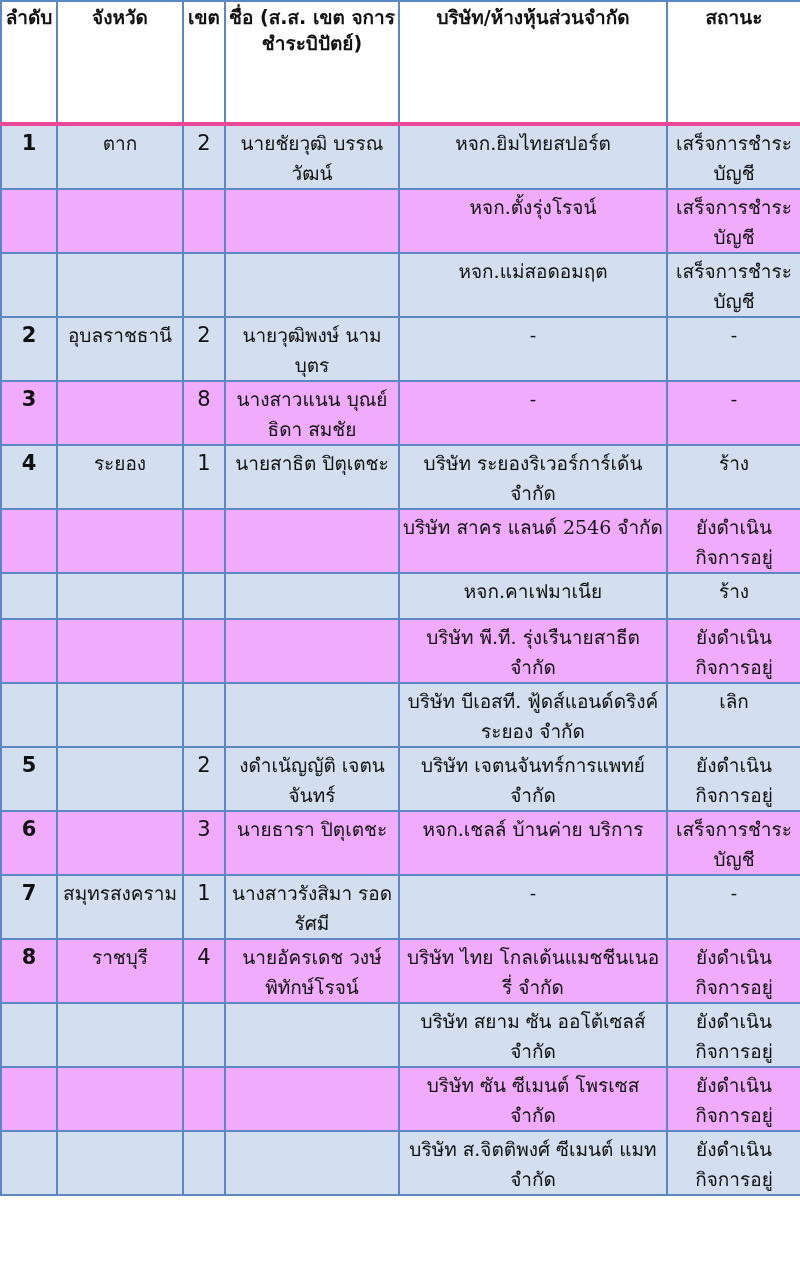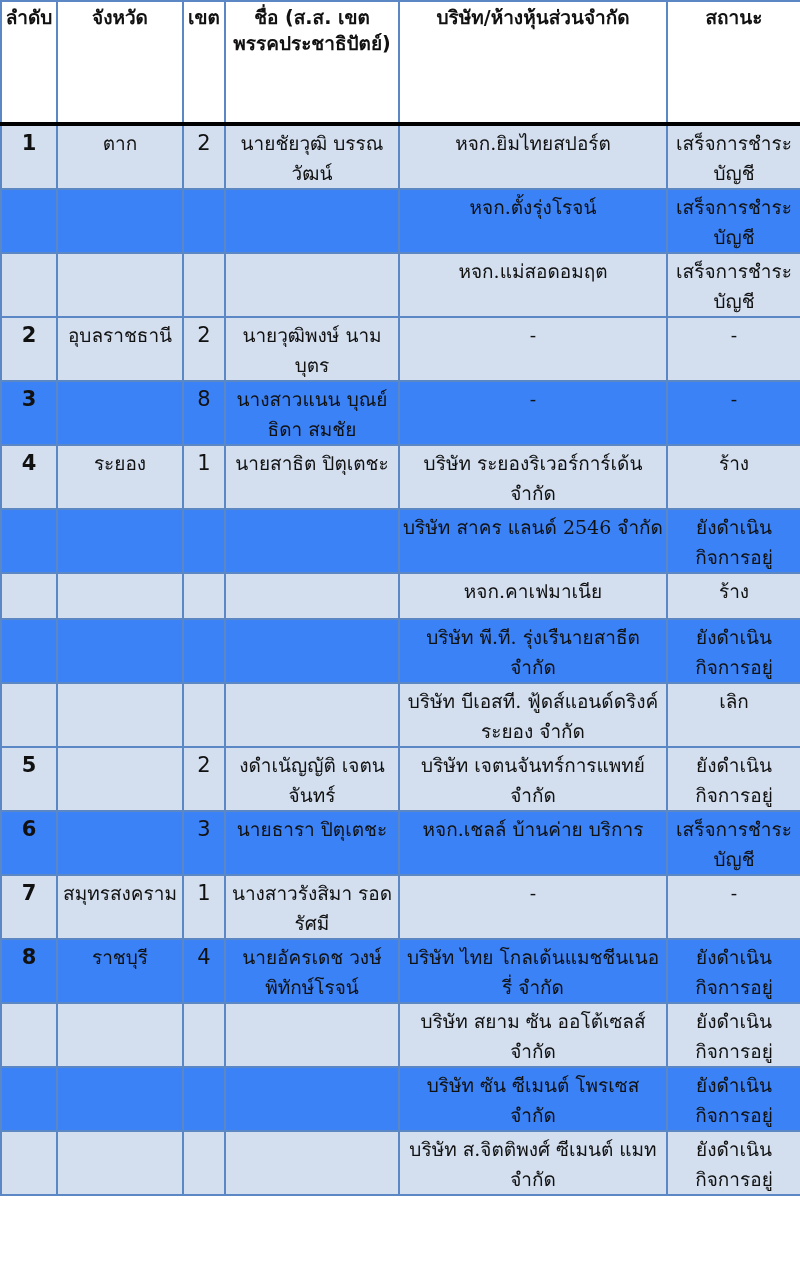--- a/index.html
+++ b/index.html
@@ -24,30 +24,30 @@
     padding: 2px 3px 0 3px;
     overflow: hidden;
   }
   table.mp thead th {
     font-family: "DejaVu Sans", "Liberation Sans", sans-serif;
     font-weight: bold;
     font-size: 19px;
     line-height: 26px;
     height: 118px;
     background: #ffffff;
-    border-bottom: 4px solid #000000;
+    border-bottom: 4px solid #ec4899;
   }
   table.mp tbody td {
     font-size: 19px;
     line-height: 30px;
     height: 56px;
   }
   table.mp tbody tr.short td { height: 42px; }
   table.mp tbody tr.shaded td { background: #d3dfef; }
-  table.mp tbody tr.plain td { background: #3b82f6; }
+  table.mp tbody tr.plain td { background: #f0abfc; }
   td.num {
     font-family: "DejaVu Sans", "Liberation Sans", sans-serif;
     font-weight: bold;
     font-size: 21px !important;
     line-height: 30px;
   }
   td.zone {
     font-family: "DejaVu Sans", "Liberation Sans", sans-serif;
     font-size: 21px !important;
   }
@@ -62,21 +62,21 @@
       <col class="c3">
       <col class="c4">
       <col class="c5">
       <col class="c6">
   </colgroup>
   <thead>
     <tr>
       <th>ลำดับ</th>
       <th>จังหวัด</th>
       <th>เขต</th>
-      <th>ชื่อ (ส.ส. เขต พรรคประชาธิปัตย์)</th>
+      <th>ชื่อ (ส.ส. เขต จการชำระบิปัตย์)</th>
       <th>บริษัท/ห้างหุ้นส่วนจำกัด</th>
       <th>สถานะ</th>
     </tr>
   </thead>
   <tbody id="tbody">
     <tr class="shaded">
       <td class="num">1</td>
       <td>ตาก</td>
       <td class="zone">2</td>
       <td>นายชัยวุฒิ บรรณวัฒน์</td>

